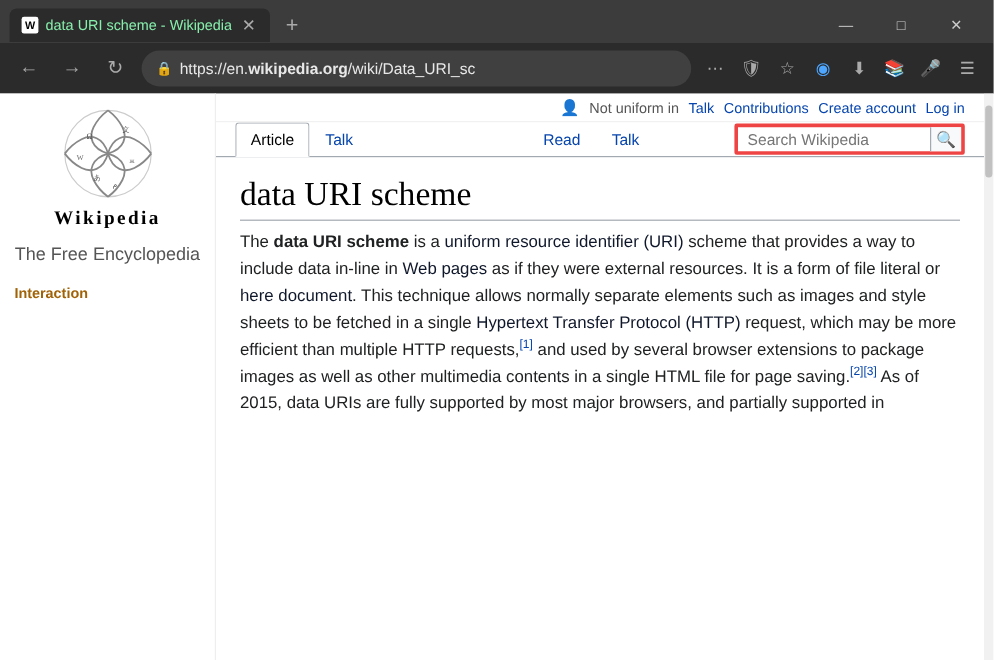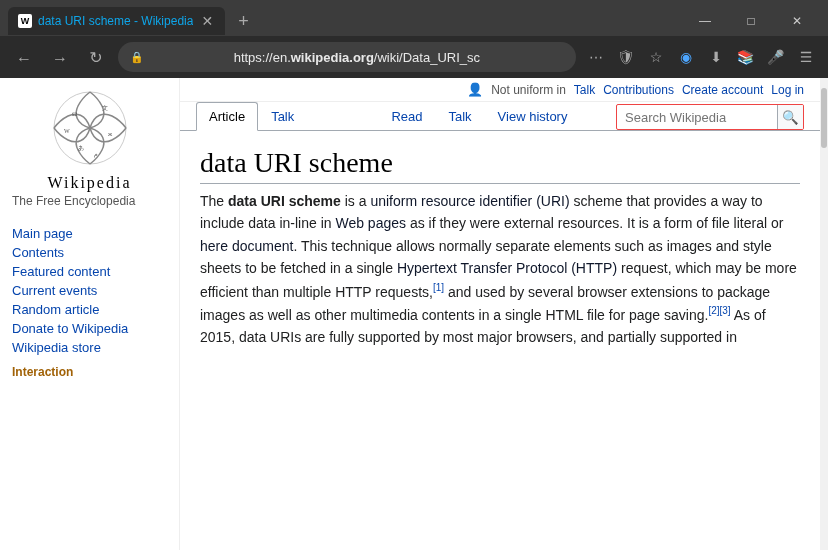--- a/index.html
+++ b/index.html
@@ -5,66 +5,66 @@
     * { margin: 0; padding: 0; box-sizing: border-box; }
     body { width: 828px; height: 550px; overflow: hidden; font-family: Arial, sans-serif; background: #fff; }
 
     
     .browser-chrome { background: #2b2b2b; width: 100%; }
 
     
     .tab-bar { display: flex; align-items: center; background: #3c3c3c; padding: 6px 8px 0 8px; height: 36px; }
     .tab { display: flex; align-items: center; background: #2b2b2b; border-radius: 6px 6px 0 0; padding: 0 10px; height: 28px; min-width: 180px; max-width: 240px; gap: 6px; color: #fff; font-size: 12px; }
     .tab-favicon { width: 14px; height: 14px; background: #fff; border-radius: 2px; display: flex; align-items: center; justify-content: center; font-size: 9px; font-weight: bold; color: #000; flex-shrink: 0; }
-    .tab-title { flex: 1; overflow: hidden; text-overflow: ellipsis; white-space: nowrap; font-size: 12px; color: #0ea5e9; }
+    .tab-title { flex: 1; overflow: hidden; text-overflow: ellipsis; white-space: nowrap; font-size: 12px; color: #86efac; }
     .tab-close { color: #aaa; cursor: pointer; font-size: 14px; width: 16px; height: 16px; display: flex; align-items: center; justify-content: center; border-radius: 50%; }
     .new-tab-btn { width: 28px; height: 28px; display: flex; align-items: center; justify-content: center; color: #aaa; font-size: 18px; cursor: pointer; margin-left: 4px; }
     .tab-spacer { flex: 1; }
     .window-controls { display: flex; gap: 0; }
     .win-btn { width: 46px; height: 36px; display: flex; align-items: center; justify-content: center; color: #ccc; font-size: 12px; cursor: pointer; }
 
     
     .address-bar { display: flex; align-items: center; background: #2b2b2b; padding: 5px 10px; height: 42px; gap: 8px; }
     .nav-btn { width: 28px; height: 28px; display: flex; align-items: center; justify-content: center; color: #aaa; font-size: 16px; cursor: pointer; border-radius: 50%; }
     .address-input-wrap { flex: 1; background: #404040; border-radius: 20px; display: flex; align-items: center; padding: 0 12px; height: 30px; gap: 6px; }
     .lock-icon { color: #aaa; font-size: 11px; }
-    .address-text { color: #e8e8e8; font-size: 13px; flex: 1; text-align: center; }
+    .address-text { color: #e8e8e8; font-size: 13px; flex: 1; }
     .address-text .domain { font-weight: bold; }
     .address-actions { display: flex; align-items: center; gap: 6px; }
     .addr-icon { color: #aaa; font-size: 14px; cursor: pointer; width: 24px; height: 24px; display: flex; align-items: center; justify-content: center; border-radius: 4px; }
     .addr-icon.blue { color: #4da6ff; }
 
     
     .page-area { display: flex; height: 472px; background: #fff; }
 
     
     .sidebar { width: 180px; flex-shrink: 0; padding: 10px 12px; border-right: 1px solid #eee; background: #fff; }
     .wiki-logo { text-align: center; margin-bottom: 8px; }
     .logo-ball { width: 80px; height: 80px; margin: 0 auto 6px; }
     .logo-ball svg { width: 80px; height: 80px; }
-    .wiki-name { font-family: 'Linux Libertine', Georgia, serif; font-size: 16px; font-weight: normal; letter-spacing: 2px; text-align: center; color: #000; }
-    .wiki-tagline { font-size: 12px; color: #555; text-align: left; margin-top: 2px; }
+    .wiki-name { font-family: 'Linux Libertine', Georgia, serif; font-size: 16px; font-weight: bold; letter-spacing: 2px; text-align: center; color: #000; }
+    .wiki-tagline { font-size: 15px; color: #555; text-align: center; margin-top: 12px; }
     .sidebar-nav { margin-top: 16px; }
     .sidebar-section { margin-bottom: 6px; }
     .sidebar-item { font-size: 13px; color: #0645ad; cursor: pointer; padding: 2px 0; display: block; }
 
     
     .main-content { flex: 1; overflow: hidden; display: flex; flex-direction: column; }
 
     
     .user-bar { display: flex; align-items: center; justify-content: flex-end; padding: 4px 16px; font-size: 12px; color: #555; gap: 8px; border-bottom: 1px solid #eee; background: #fff; }
     .user-bar a { color: #0645ad; cursor: pointer; }
     .user-icon { font-size: 13px; color: #555; }
 
     
-    .page-tabs { display: flex; align-items: flex-end; padding: 0 16px; border-bottom: 1px solid #a2a9b1; background: #fff; gap: 0; }
+    .page-tabs { display: flex; align-items: center; padding: 0 16px; border-bottom: 1px solid #a2a9b1; background: #fff; gap: 0; }
     .page-tab { padding: 6px 12px; font-size: 13px; cursor: pointer; color: #0645ad; border: 1px solid transparent; margin-bottom: -1px; border-radius: 3px 3px 0 0; }
     .page-tab.active { color: #000; background: #fff; border-color: #a2a9b1; border-bottom-color: #fff; cursor: default; }
     .tab-spacer-right { flex: 1; }
-    .search-box { display: flex; align-items: center; border: 1px solid #ef4444; border-radius: 2px; overflow: hidden; height: 26px; }
+    .search-box { display: flex; align-items: center; border: 3px solid #ef4444; border-radius: 2px; overflow: hidden; height: 26px; }
     .search-input { border: none; outline: none; padding: 0 8px; font-size: 13px; width: 160px; color: #555; }
     .search-btn { background: #f8f9fa; border: none; border-left: 1px solid #a2a9b1; width: 26px; height: 26px; cursor: pointer; display: flex; align-items: center; justify-content: center; color: #555; }
 
     
     .article-body { padding: 16px 20px; overflow-y: auto; flex: 1; }
     .article-title { font-family: 'Linux Libertine', Georgia, serif; font-size: 28px; font-weight: normal; color: #000; border-bottom: 1px solid #a2a9b1; padding-bottom: 4px; margin-bottom: 6px; }
     .article-subtitle { font-size: 13px; color: #555; margin-bottom: 12px; font-style: italic; }
     .article-text { font-size: 14px; line-height: 1.6; color: #202122; }
     .article-text a { color: #0f172a; text-decoration: none; }
     .article-text sup { font-size: 10px; color: #0645ad; }
@@ -137,29 +137,20 @@
           <text x="14" y="45" font-size="6" fill="#555" font-family="serif">W</text>
           <text x="58" y="48" font-size="6" fill="#555" font-family="serif">ж</text>
           <text x="28" y="62" font-size="6" fill="#555" font-family="serif">あ</text>
           <text x="44" y="68" font-size="6" fill="#555" font-family="serif">م</text>
         </svg>
       </div>
       <div class="wiki-name">Wikipedia</div>
       <div class="wiki-tagline">The Free Encyclopedia</div>
     </div>
     <div class="sidebar-nav">
-      <div class="sidebar-section">
-        <a class="sidebar-item">Main page</a>
-        <a class="sidebar-item">Contents</a>
-        <a class="sidebar-item">Featured content</a>
-        <a class="sidebar-item">Current events</a>
-        <a class="sidebar-item">Random article</a>
-        <a class="sidebar-item">Donate to Wikipedia</a>
-        <a class="sidebar-item">Wikipedia store</a>
-      </div>
       <div style="margin-top:8px; font-size:12px; font-weight:bold; color:#a16207;">Interaction</div>
     </div>
   </div>
 
   <div class="main-content">
 
     <div class="user-bar">
       <span class="user-icon">👤</span>
       <span>Not uniform in</span>
       <a>Talk</a>
@@ -167,21 +158,20 @@
       <a>Create account</a>
       <a>Log in</a>
     </div>
 
     <div class="page-tabs">
       <div class="page-tab active">Article</div>
       <div class="page-tab">Talk</div>
       <div class="tab-spacer-right"></div>
       <div class="page-tab">Read</div>
       <div class="page-tab">Talk</div>
-      <div class="page-tab">View history</div>
       <div style="flex:0.5"></div>
       <div class="search-box">
         <input class="search-input" type="text" placeholder="Search Wikipedia" style="">
         <button class="search-btn">🔍</button>
       </div>
     </div>
 
     <div class="article-body">
       <h1 class="article-title">data URI scheme</h1>
       <div class="article-text">

